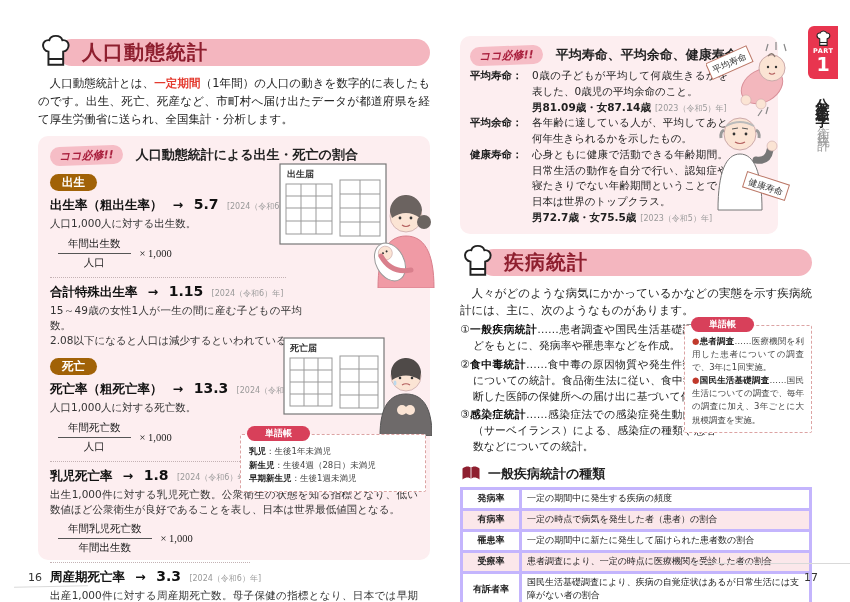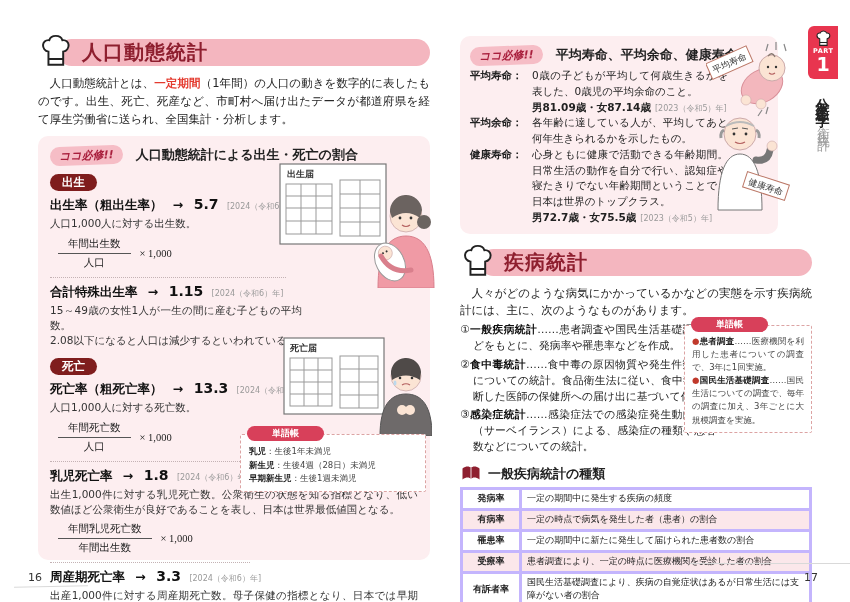--- a/index.html
+++ b/index.html
@@ -10,36 +10,36 @@
   .title-bar{position:relative;height:32px;}
   .title-bar .bar{position:absolute;left:20px;right:0;top:3px;height:27px;background:#f4b6bf;border-radius:15px;}
   .title-bar .hat{position:absolute;left:0;top:-4px;}
   .title-bar .ttl{position:absolute;left:44px;top:3px;font-size:20px;font-weight:bold;color:#8e1f2f;letter-spacing:1px;}
   .intro{font-size:11.5px;line-height:1.55;margin-top:7px;text-align:justify;}
   .hl-red{color:#e43a2e;font-weight:bold;}
   .panel{background:#fdeef0;border-radius:10px;position:relative;}
   .koko{display:inline-block;background:#f6bdc6;color:#a81e3c;font-style:italic;font-weight:bold;
         font-size:11px;padding:2px 9px;border-radius:12px;transform:rotate(-2deg);}
   .panel-title{font-size:13px;font-weight:bold;margin-left:8px;}
-  .pill{display:inline-block;background:#7f1d1d;color:#fff;font-weight:bold;font-size:11.5px;
+  .pill{display:inline-block;background:#a16207;color:#fff;font-weight:bold;font-size:11.5px;
         padding:1px 12px;border-radius:10px;}
   .stat-head{font-size:12.5px;font-weight:bold;color:#111;margin-top:5px;}
   .stat-head .arrow{margin:0 6px;}
   .stat-head .val{font-size:14px;}
   .yr{font-size:8px;color:#999;font-weight:normal;margin-left:4px;}
   .desc{font-size:10.5px;line-height:1.45;color:#333;margin-top:2px;text-align:justify;}
   .formula{display:flex;align-items:center;margin:5px 0 2px 8px;font-size:10.5px;color:#222;font-family:Liberation Serif, serif;}
   .frac{text-align:center;}
   .frac .num{padding:0 10px 2px;border-bottom:1px solid #555;}
   .frac .den{padding-top:2px;}
   .mult{margin-left:9px;}
   .dotsep{border:none;border-top:1.5px dotted #c4b2b4;margin:7px 0 5px;}
   .vocab-box{position:absolute;border:1px dashed #dca3a3;background:#fff;border-radius:2px;padding:10px 8px 6px;}
   .vocab-tag{position:absolute;top:-9px;left:6px;background:#d8405a;color:#fff;font-size:9px;font-weight:bold;
-             padding:1px 25px;border-radius:9px;}
+             padding:1px 18px;border-radius:9px;}
   .vocab-line{font-size:8.5px;line-height:1.55;color:#444;}
   .vocab-line b{color:#222;}
   .vocab-bullet{color:#c0392b;}
   
   table{border-collapse:collapse;width:100%;}
   .dtable{border:1.2px solid #555;}
   .dtable td{border:3px solid #c4b5fd;font-size:9px;padding:2.5px 5px;color:#222;}
   .dtable td.t-label{width:46px;text-align:center;font-weight:bold;white-space:nowrap;}
   tr.alt{background:#fbe7ea;}
   .tbl-title-row{display:flex;align-items:flex-start;margin:9px 0 4px;}

